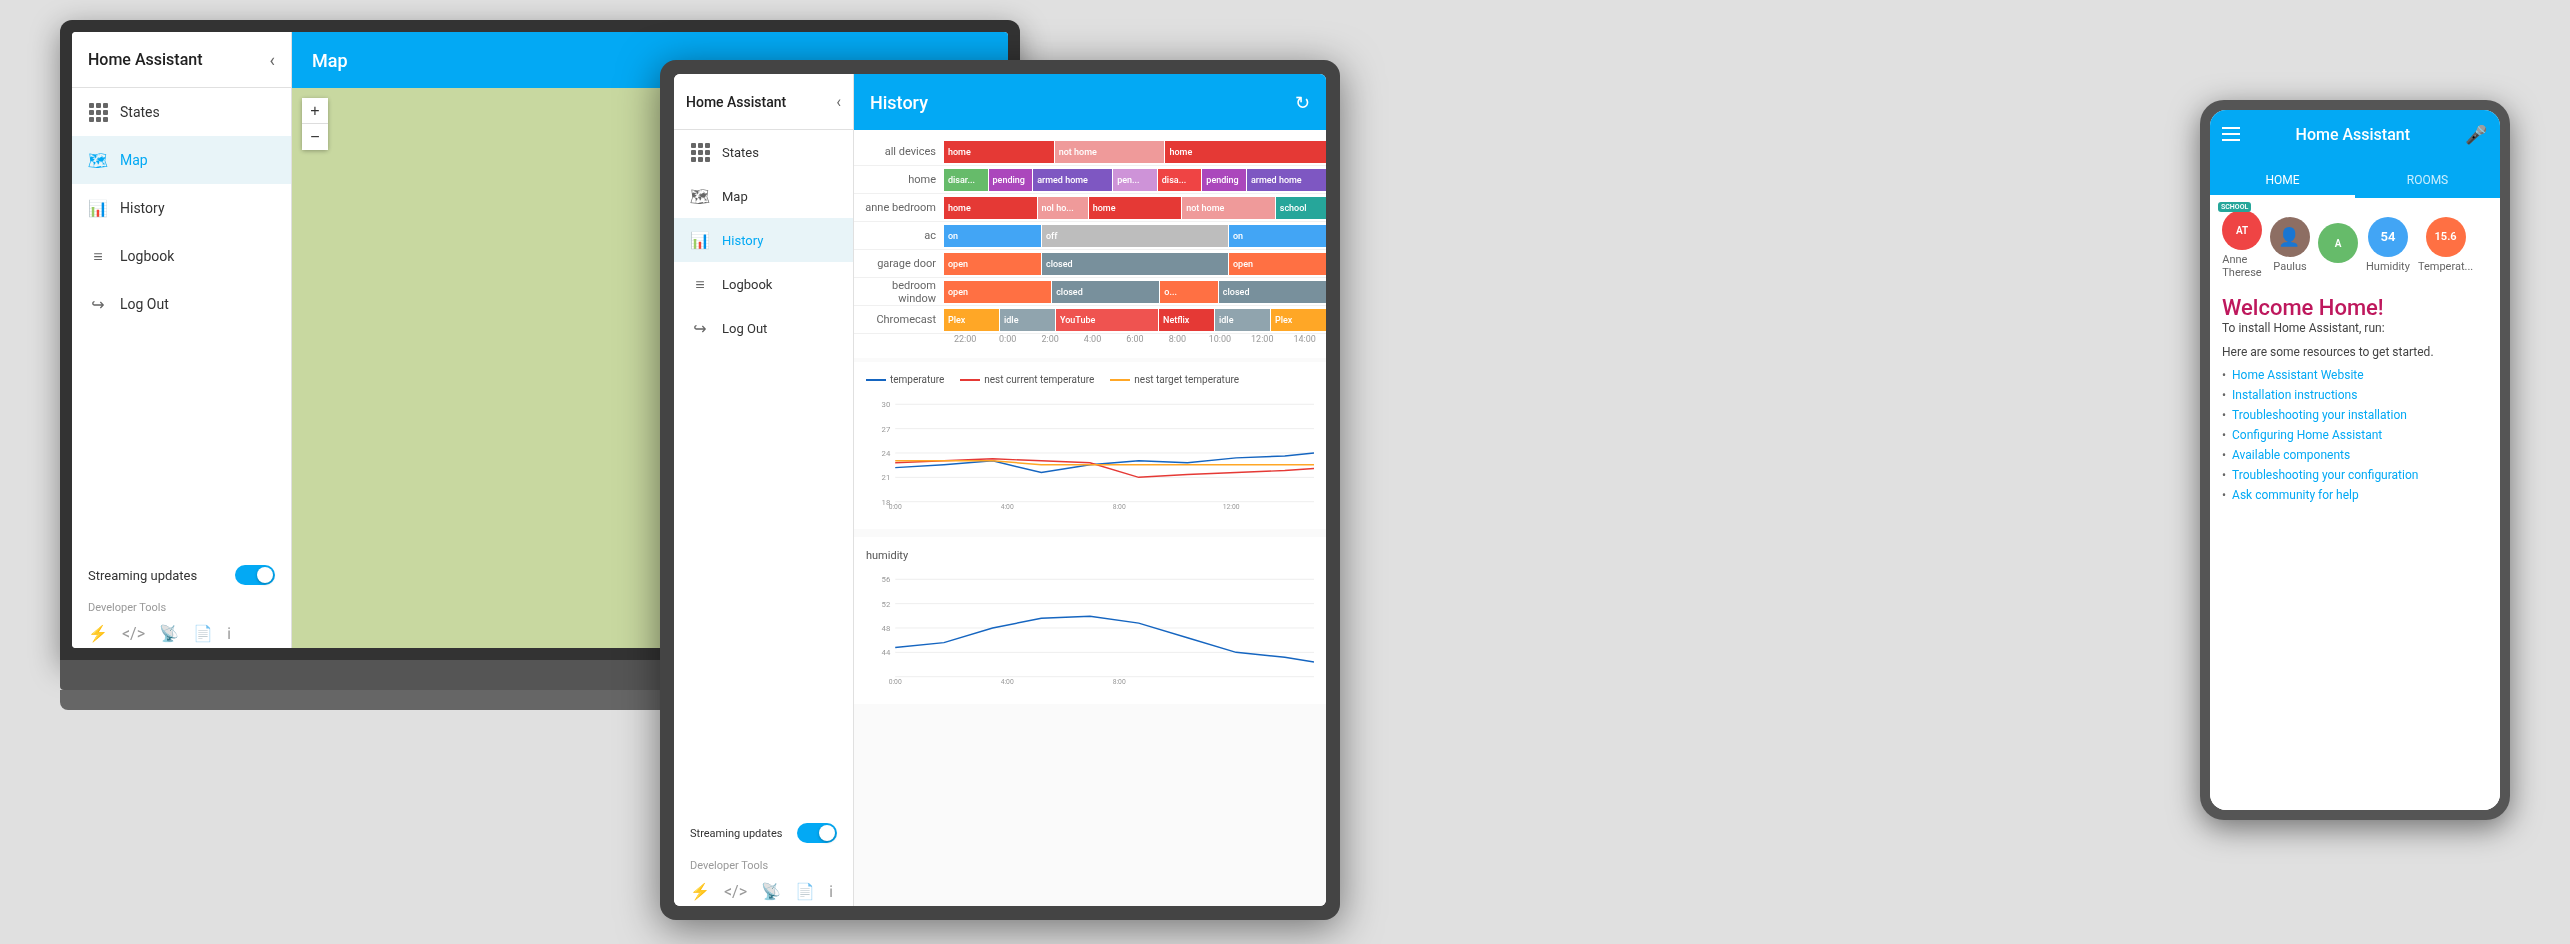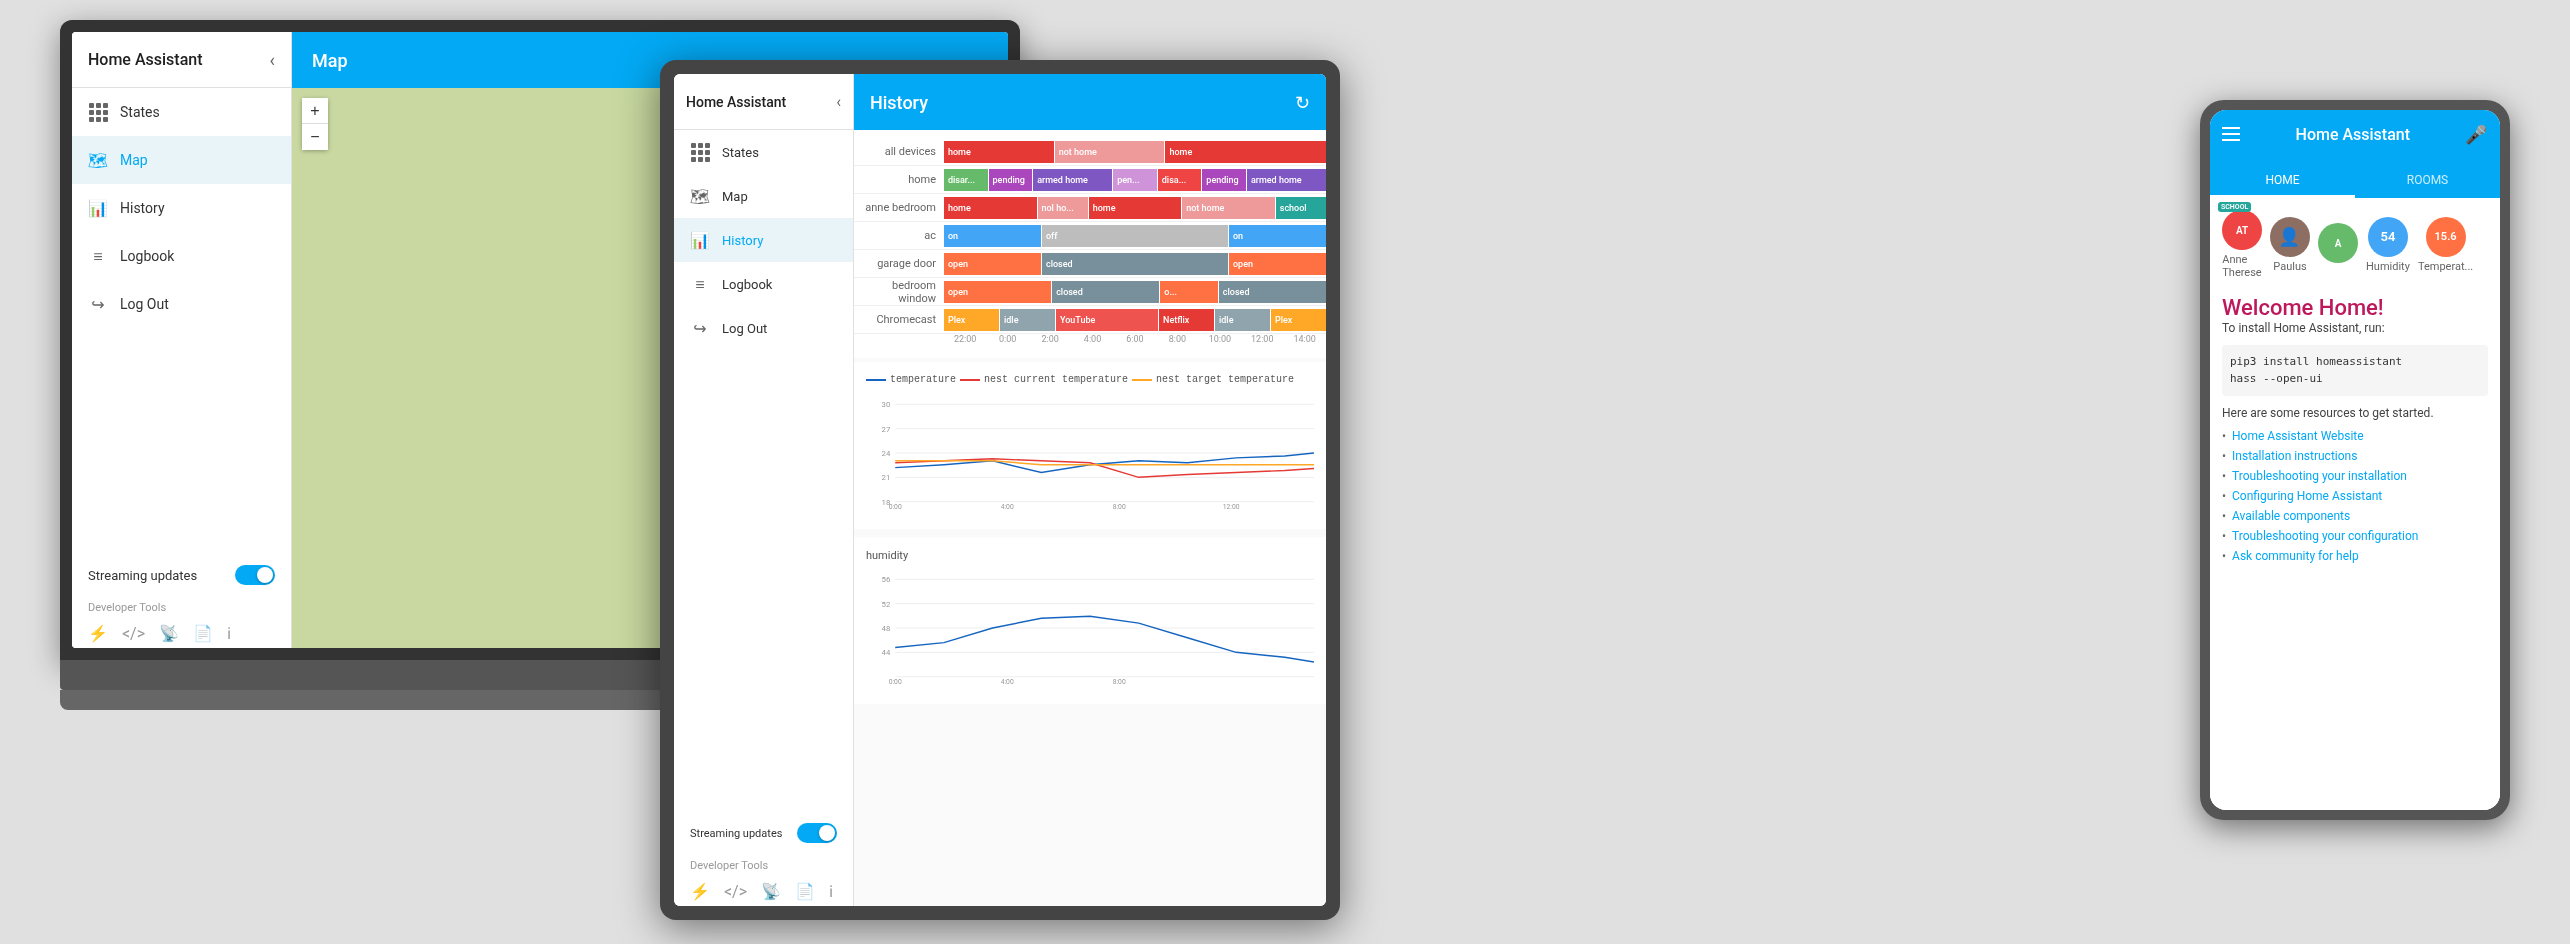--- a/index.html
+++ b/index.html
@@ -324,23 +324,22 @@
     }
 
     
     .chart-section {
       padding: 12px;
       background: #fff;
       margin-top: 4px;
     }
     .chart-legend {
       display: flex;
-      gap: 4px;
+      gap: 16px;
       margin-bottom: 8px;
-      font-family: Liberation Mono, monospace;
     }
     .legend-item {
       display: flex;
       align-items: center;
       gap: 4px;
       font-size: 10px;
       color: #555;
     }
     .legend-dot {
       width: 20px;
@@ -930,24 +929,20 @@
 
         <div class="avatar-item">
           <div class="sensor-badge" style="background:#ff7043;font-size:11px;">15.6</div>
           <span class="avatar-label">Temperat...</span>
         </div>
       </div>
 
       <div class="phone-welcome">Welcome Home!</div>
       <div class="phone-para">To install Home Assistant, run:</div>
 
-      <div class="code-block">
-        <div>pip3 install homeassistant</div>
-        <div>hass --open-ui</div>
-      </div>
 
       <div class="phone-resources-label">Here are some resources to get started.</div>
 
       <div class="resource-link">Home Assistant Website</div>
       <div class="resource-link">Installation instructions</div>
       <div class="resource-link">Troubleshooting your installation</div>
       <div class="resource-link">Configuring Home Assistant</div>
       <div class="resource-link">Available components</div>
       <div class="resource-link">Troubleshooting your configuration</div>
       <div class="resource-link">Ask community for help</div>

